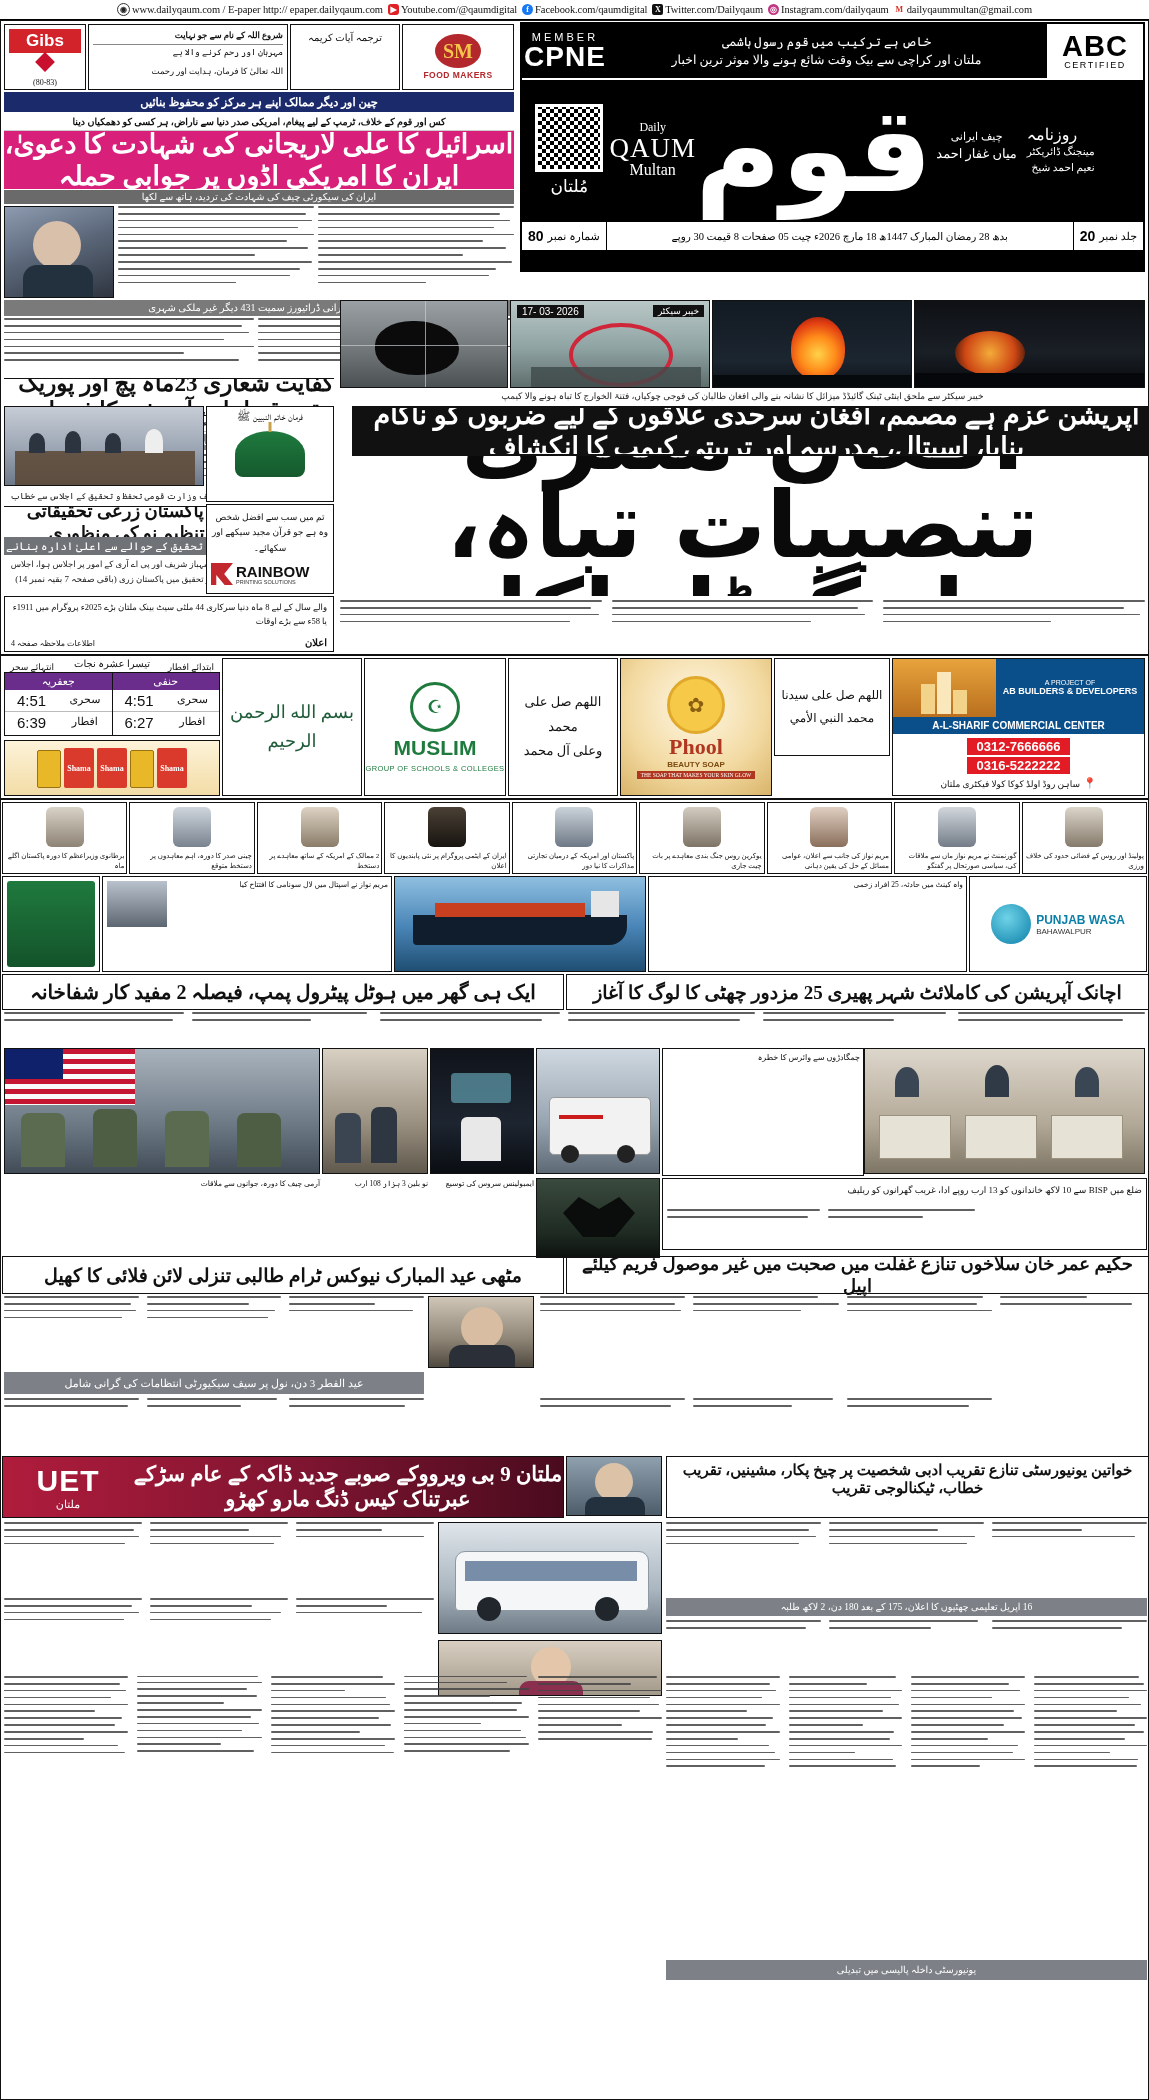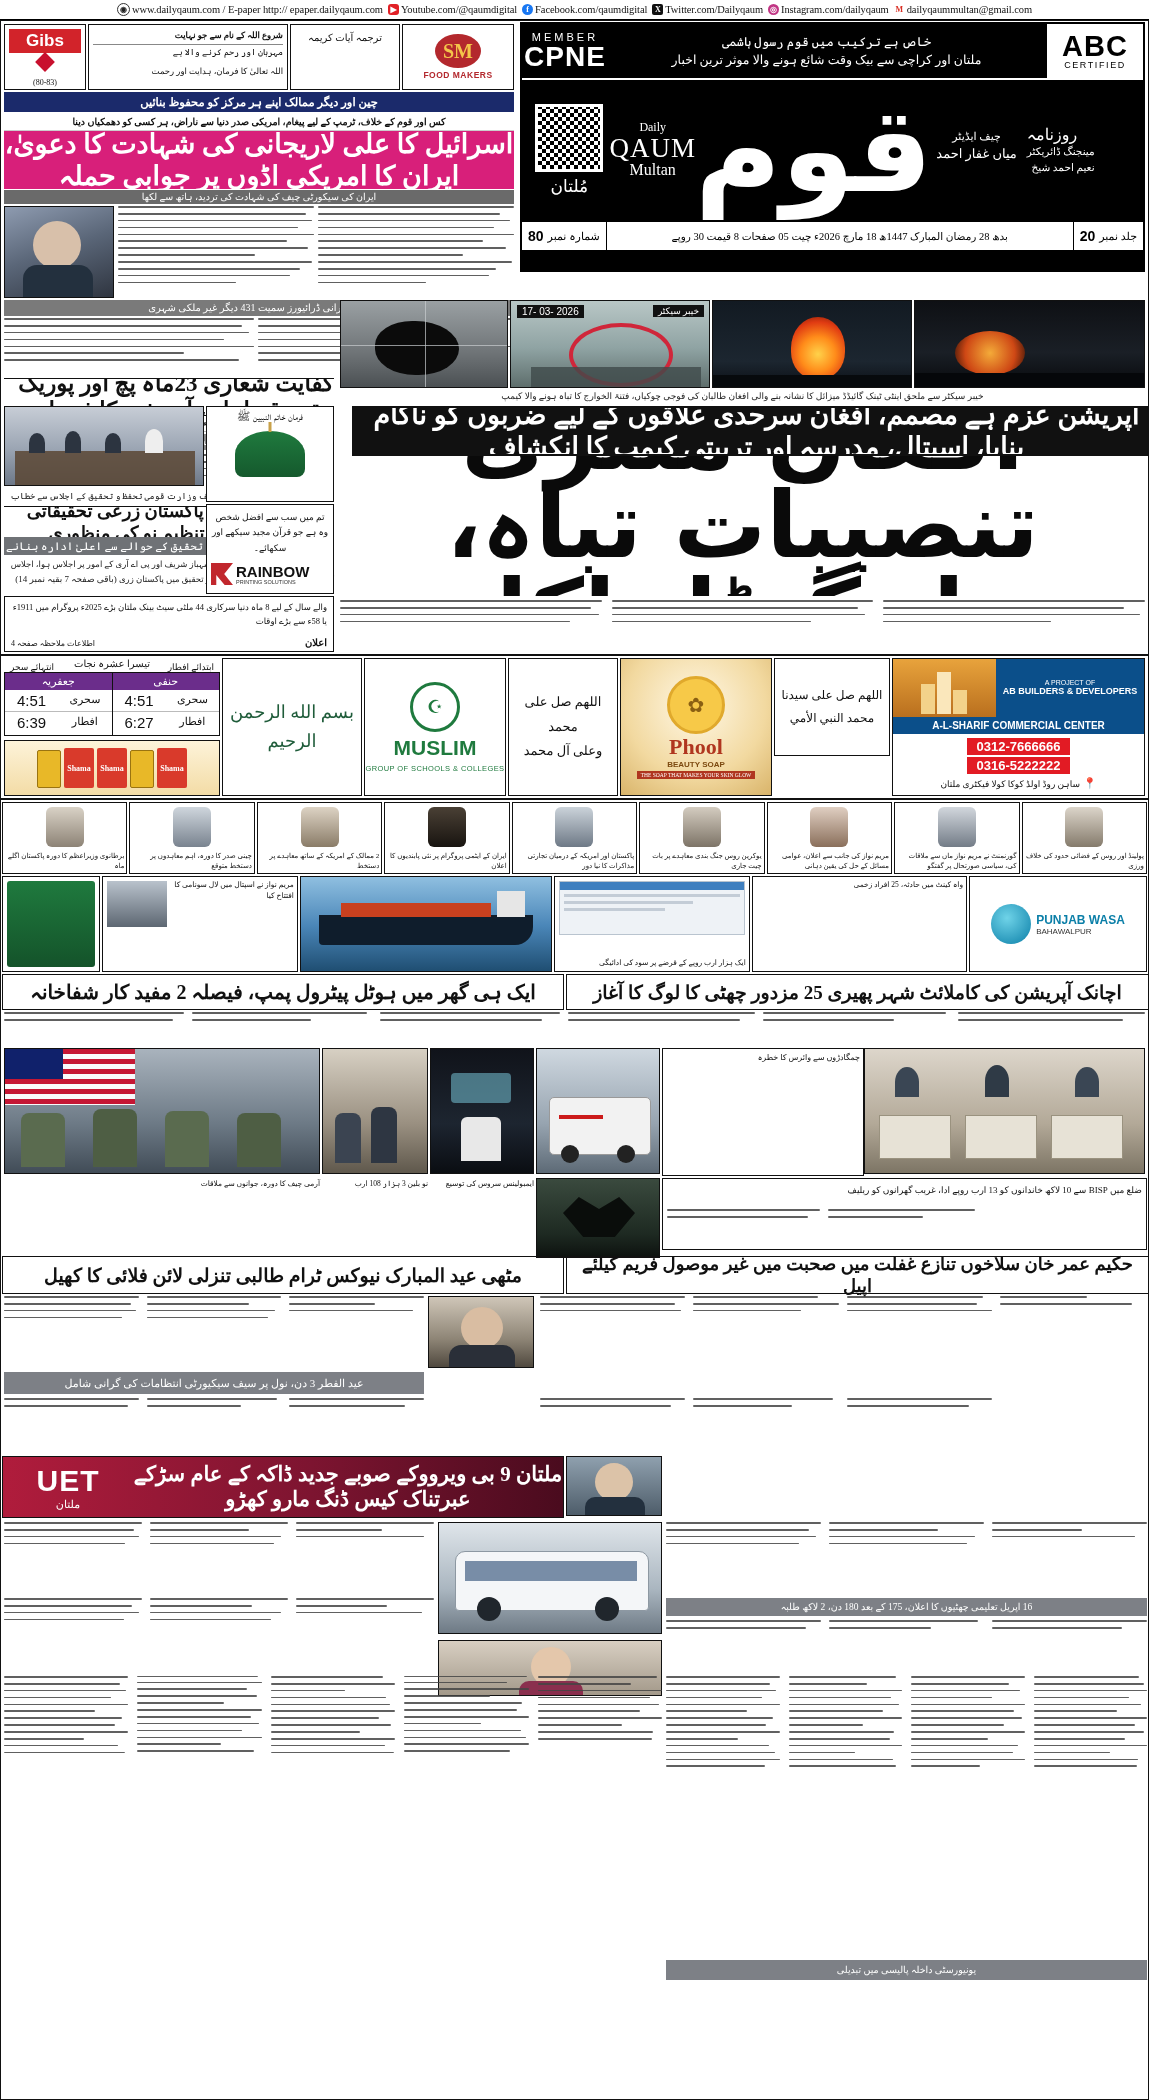--- a/index.html
+++ b/index.html
@@ -214,21 +214,21 @@
         <div class="qr"></div>
         <div class="mlt">مُلتان</div>
       </div>
       <div class="eng">
         <div class="d">Daily</div>
         <div class="q">QAUM</div>
         <div class="mu">Multan</div>
       </div>
       <div class="bigq">قوم</div>
       <div class="chiefcol">
-        <div class="lbl">چیف ایڈیٹر</div>
+        <div class="lbl">چیف ایرانی</div>
         <div class="nm">میاں غفار احمد</div>
       </div>
       <div class="mast-right">
         <div class="rozn">روزنامہ</div>
         <div class="credit">
           <div>مینجنگ ڈائریکٹر</div>
           <div>نعیم احمد شیخ</div>
         </div>
       </div>
     </div>
@@ -620,29 +620,20 @@
       <div style="position:absolute;left:68px;right:3px;top:3px;bottom:3px;font-size:7.5px;direction:rtl;
            text-align:right;line-height:1.45;">مریم نواز نے اسپتال میں لال سونامی کا افتتاح کیا</div>
     </div>
     <div style="width:250px;border:1px solid #111;position:relative;overflow:hidden;
          background:linear-gradient(180deg,#8fbfe0 0%,#4a86b8 52%,#1f4e72 100%);">
       <div style="position:absolute;left:18px;top:38px;width:214px;height:30px;background:#0f1d2c;
            border-radius:0 0 18px 4px;"></div>
       <div style="position:absolute;left:40px;top:26px;width:150px;height:14px;background:#c8401f;"></div>
       <div style="position:absolute;left:196px;top:14px;width:28px;height:26px;background:#e6e6e6;"></div>
     </div>
-    <div style="flex:1;border:1px solid #111;position:relative;">
-      <div style="position:absolute;left:4px;top:4px;right:4px;height:52px;background:#eef2f6;border:1px solid #b9c4cf;">
-        <div style="height:8px;background:#3f7fbf;"></div>
-        <div style="margin:4px;height:3px;background:#c3ccd6;"></div>
-        <div style="margin:4px;height:3px;background:#c3ccd6;width:70%;"></div>
-        <div style="margin:4px;height:3px;background:#c3ccd6;width:55%;"></div>
-      </div>
-      <div style="position:absolute;left:3px;right:3px;bottom:3px;font-size:7.5px;direction:rtl;text-align:right;line-height:1.4;">ایک ہزار ارب روپے کے قرضے پر سود کی ادائیگی</div>
-    </div>
     <div style="flex:1.1;border:1px solid #111;position:relative;">
       <div style="position:absolute;left:3px;right:3px;top:3px;bottom:3px;font-size:7.5px;direction:rtl;
            text-align:right;line-height:1.45;">واہ کینٹ میں حادثہ، 25 افراد زخمی</div>
     </div>
     <div style="width:176px;border:1px solid #111;position:relative;display:flex;align-items:center;
          justify-content:center;gap:5px;background:#fff;">
       <div style="width:40px;height:40px;border-radius:50%;
            background:radial-gradient(circle at 40% 35%,#6fd3e8,#0b7fa8);"></div>
       <div>
         <div style="font-size:12px;font-weight:bold;color:#0b7fa8;font-family:'Liberation Sans',sans-serif;">PUNJAB WASA</div>
@@ -822,20 +813,24 @@
     </div>
     <div style="flex:1;color:#fff;font-size:21px;font-weight:bold;direction:rtl;text-align:center;letter-spacing:-1px;">ملتان 9 بی ویرووکے صوبے جدید ڈاکہ کے عام سڑکے عبرتناک کیس ڈنگ مارو کھڑو</div>
   </div>
 
   <div class="photo" style="left:566px;top:1456px;width:96px;height:60px;
        background:linear-gradient(180deg,#8fa0ae 0%,#4e5d6a 100%);">
     <div style="position:absolute;left:28px;top:6px;width:38px;height:38px;border-radius:50%;background:#dcc3a8;"></div>
     <div style="position:absolute;left:18px;top:40px;width:60px;height:22px;border-radius:10px 10px 0 0;background:#23303e;"></div>
   </div>
 
+  <div style="position:absolute;left:666px;top:1456px;width:481px;height:60px;border:1px solid #111;">
+    <div style="position:absolute;left:4px;right:4px;top:4px;font-size:15px;font-weight:bold;direction:rtl;
+         text-align:center;letter-spacing:-.6px;">خواتین یونیورسٹی تنازع تقریب ادبی شخصیت پر چیخ پکار، مشینیں، تقریب خطاب، ٹیکنالوجی تقریب</div>
+  </div>
 
   <div class="txtblk" style="left:4px;top:1522px;width:430px;height:70px;column-count:3;column-gap:8px;">
     <i style="width:100%"></i>
       <i style="width:94%"></i>
       <i style="width:98%"></i>
       <i style="width:88%"></i>
     <i style="width:100%"></i>
       <i style="width:72%"></i>
       <i style="width:95%"></i>
       <i style="width:90%"></i>

